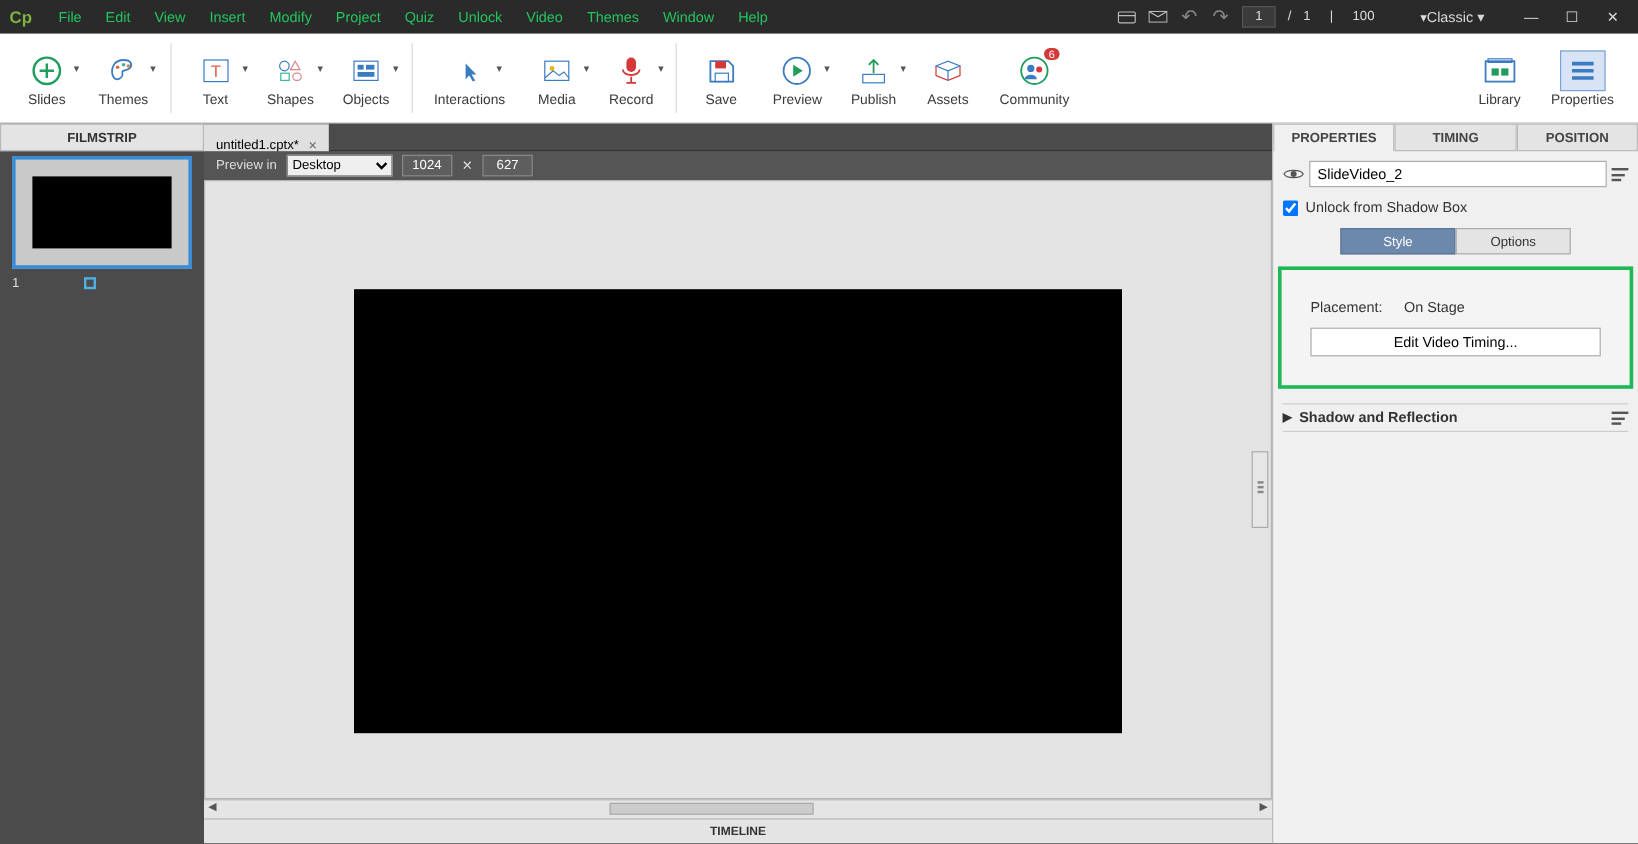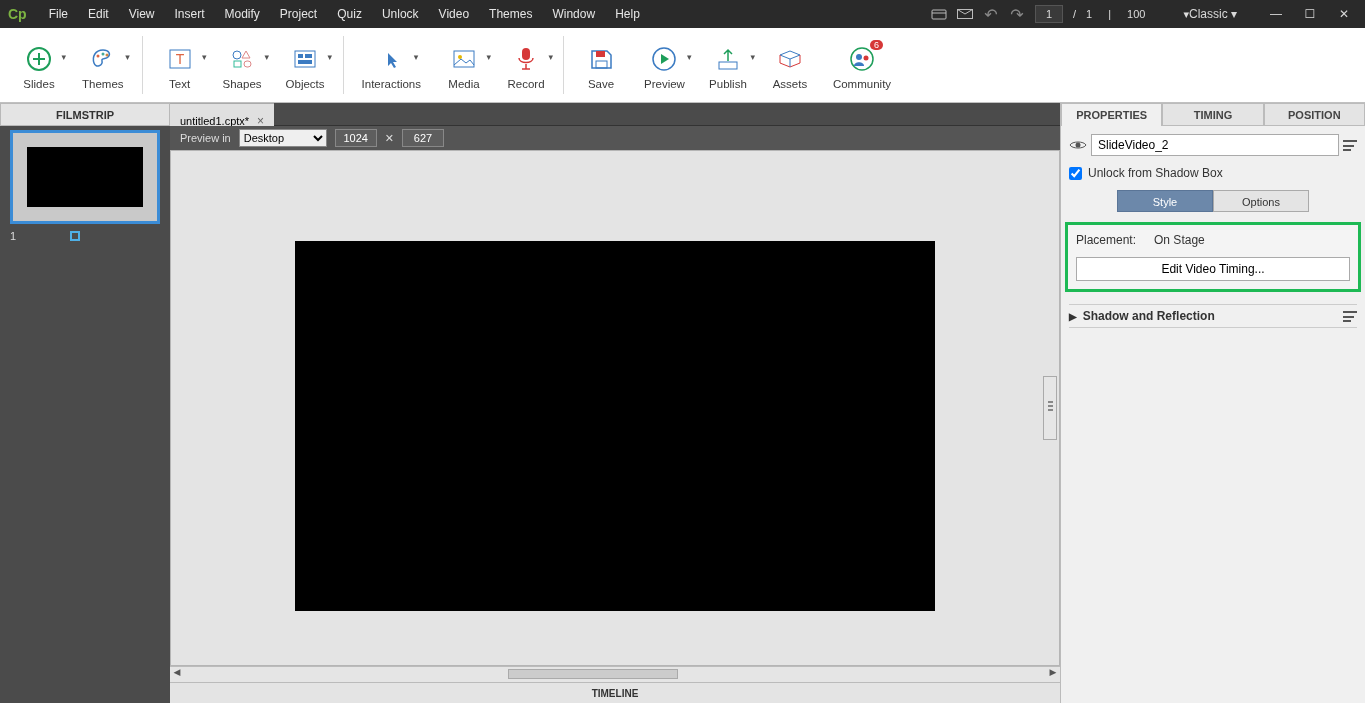--- a/index.html
+++ b/index.html
@@ -1,21 +1,21 @@
 <!DOCTYPE html>
 <html><head>
 <meta charset="utf-8">
 <style>
 * { margin: 0; padding: 0; box-sizing: border-box; font-family: "Segoe UI", Arial, sans-serif; }
 body { width: 1365px; height: 703px; background: #4b4b4b; overflow: hidden; }
 
 .titlebar { height: 28px; background: #2a2a2a; display: flex; align-items: center; padding: 0 4px; }
 .cp-logo { color: #7cb342; font-weight: bold; font-size: 14px; margin-right: 8px; padding: 0 4px; }
 .menubar { display: flex; gap: 0; flex: 1; }
-.menuitem { color: #e5e5e5; font-size: 12px; padding: 4px 10px; cursor: pointer; }
+.menuitem { color: #22c55e; font-size: 12px; padding: 4px 10px; cursor: pointer; }
 .status-icons { display: flex; align-items: center; gap: 10px; color: #b0b0b0; }
 .status-icons .icon { width: 16px; height: 16px; display: flex; align-items: center; justify-content: center; }
 .slide-input { background: #3a3a3a; border: 1px solid #555; color: #ddd; width: 28px; height: 18px; font-size: 11px; text-align: center; }
 .titlebar .right { display: flex; align-items: center; gap: 8px; margin-left: auto; color: #d8d8d8; font-size: 12px; }
 .ws-label { cursor: pointer; padding-right: 4px; }
 .window-btns { display: flex; gap: 0; margin-left: 10px; }
 .window-btn { width: 34px; height: 20px; display: flex; align-items: center; justify-content: center; cursor: pointer; color: #d8d8d8; font-size: 12px; }
 
 .toolbar { height: 75px; background: #fff; border-bottom: 1px solid #c0c0c0; display: flex; align-items: center; padding: 2px 8px; }
 .tool-group { display: flex; gap: 0; }
@@ -63,21 +63,21 @@
 .name-row { display: flex; align-items: center; gap: 4px; margin-bottom: 10px; }
 .eye-icon { width: 18px; height: 14px; }
 .name-input { flex: 1; border: 1px solid #aaa; height: 22px; padding: 0 6px; font-size: 12px; }
 .menu-lines { width: 14px; height: 10px; border-top: 2px solid #555; position: relative; cursor: pointer; }
 .menu-lines:before, .menu-lines:after { content:""; position:absolute; left:0; width:100%; height:2px; background:#555; }
 .menu-lines:before { top:3px; width: 80%;} .menu-lines:after { top:7px; width: 60%;}
 .chk-row { display: flex; align-items: center; gap: 6px; margin-bottom: 10px; }
 .sub-tabs { display: flex; gap: 0; margin-bottom: 10px; justify-content: center; }
 .sub-tab { width: 96px; text-align: center; font-size: 11px; height: 22px; line-height: 22px; border: 1px solid #aaa; background: #e4e4e4; cursor: pointer; }
 .sub-tab.active { background: #6c88aa; color: #fff; border-color: #5a7597; }
-.hl-box { border: 3px solid #1db954; padding: 8px; margin: 0 -4px 12px -4px; background: #f4f4f4; }
+.hl-box { border: 3px solid #1db954; padding: 24px; margin: 0 -4px 12px -4px; background: #f4f4f4; }
 .edit-btn { width: 100%; height: 24px; border: 1px solid #aaa; background: #fff; font-size: 12px; cursor: pointer; }
 .section-head { display: flex; align-items: center; gap: 6px; font-weight: bold; padding: 4px 0; border-top: 1px solid #ccc; border-bottom: 1px solid #ccc; }
 .section-head .arrow { font-size: 10px; }
 
 svg { display: block; }
 .small { font-size: 11px; color: #ddd; }
 </style>
 </head>
 <body>
 
@@ -266,20 +266,43 @@
             <circle cx="11" cy="11" r="3" fill="#3b7bc2"></circle>
             <circle cx="18" cy="12" r="2.5" fill="#d63838"></circle>
             <path d="M6 20 C6 15 16 15 16 20" fill="#3b7bc2"></path>
           </svg>
           <span class="badge">6</span>
         </div>
       <span>Community</span>
     </div>
   </div>
   <div class="spacer"></div>
+  <div class="tool-group">
+    <div class="tool-btn">
+      <div class="icon-box">
+          <svg width="30" height="24">
+            <rect x="3" y="4" width="24" height="17" fill="none" stroke="#3b7bc2" stroke-width="1.5"></rect>
+            <rect x="5" y="2" width="20" height="3" fill="none" stroke="#3b7bc2"></rect>
+            <rect x="8" y="10" width="6" height="6" fill="#1e9e5a"></rect>
+            <rect x="16" y="10" width="6" height="6" fill="#1e9e5a"></rect>
+          </svg>
+        </div>
+      <span>Library</span>
+    </div>
+    <div class="tool-btn active">
+      <div class="icon-box">
+          <svg width="24" height="20">
+            <line x1="3" y1="4" x2="21" y2="4" stroke="#3b7bc2" stroke-width="3"></line>
+            <line x1="3" y1="10" x2="21" y2="10" stroke="#3b7bc2" stroke-width="3"></line>
+            <line x1="3" y1="16" x2="21" y2="16" stroke="#3b7bc2" stroke-width="3"></line>
+          </svg>
+        </div>
+      <span>Properties</span>
+    </div>
+  </div>
 </div>
 
 <div class="workspace">
 
   <div class="filmstrip-panel">
     <div class="filmstrip-hdr">FILMSTRIP</div>
     <div class="filmstrip-body">
       <div class="slide-thumb">
         <div class="slide-thumb-inner"></div>
       </div>

